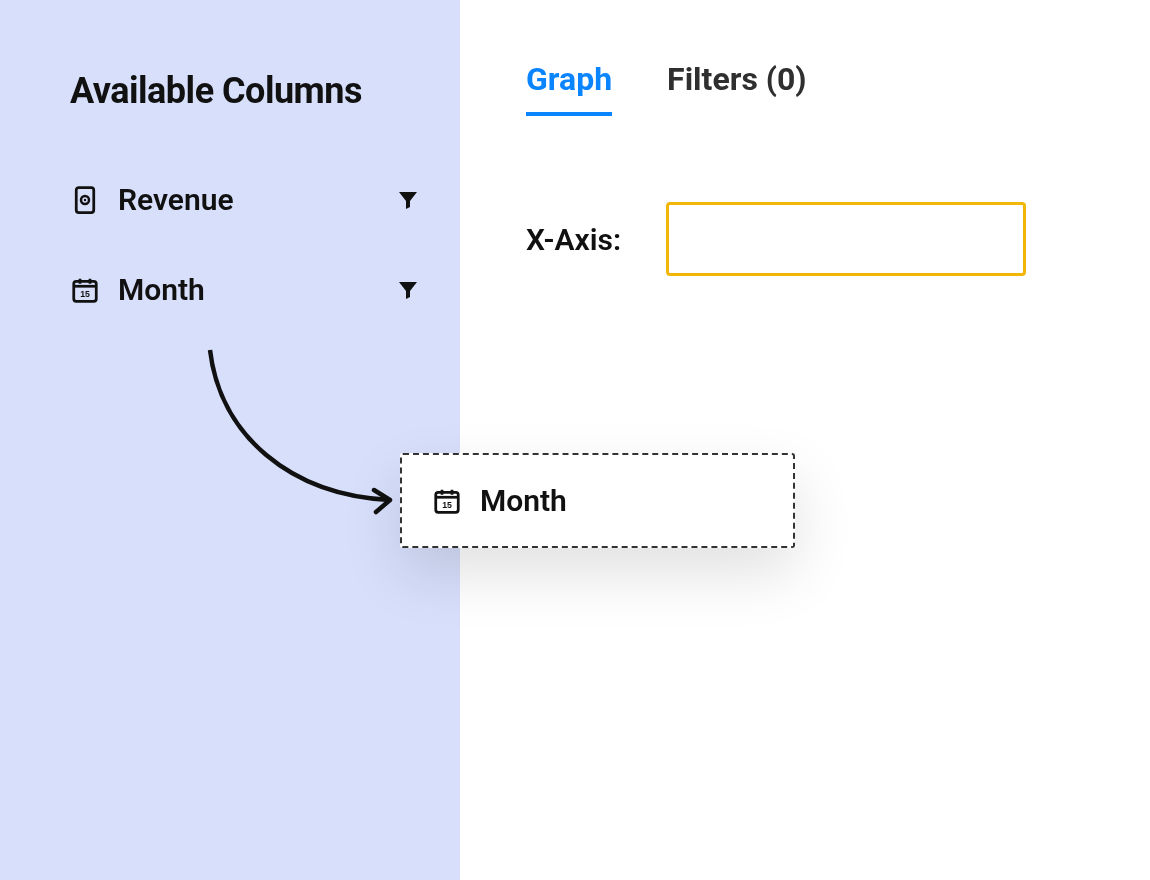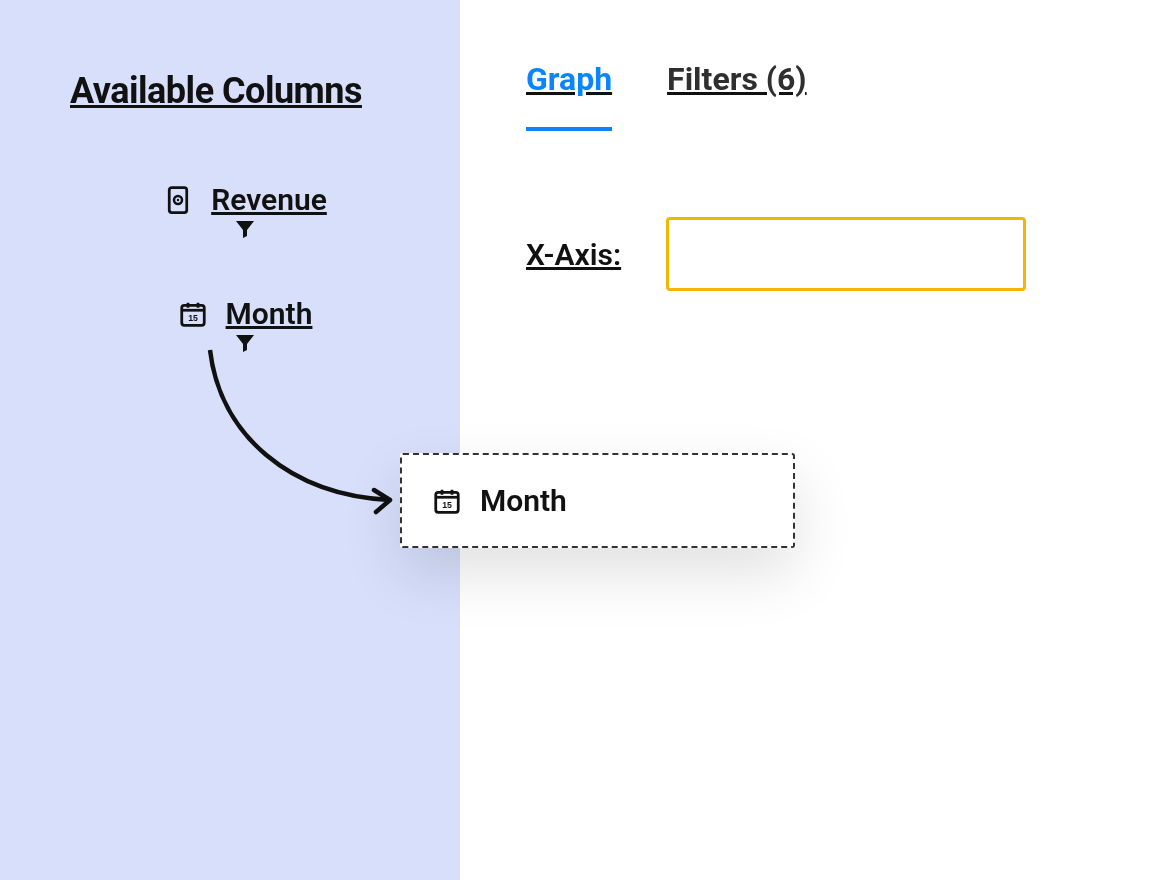--- a/index.html
+++ b/index.html
@@ -7,42 +7,40 @@
     margin: 0; padding: 0;
     width: 1150px; height: 880px;
     font-family: -apple-system, BlinkMacSystemFont, "Segoe UI", Roboto, Helvetica, Arial, sans-serif;
     background: #ffffff;
     color: #111;
   }
   .app {
     position: relative;
     width: 1150px; height: 880px;
     display: flex;
-    text-decoration: underline;
   }
   
   .sidebar {
     width: 460px;
     flex: 0 0 460px;
     height: 100%;
     background: #d7dffb;
     padding: 70px 40px 0 70px;
   }
   .sidebar-title {
     font-size: 36px;
     font-weight: 700;
     letter-spacing: -0.5px;
     margin-bottom: 70px;
   }
   .col-item {
     display: flex;
     align-items: center;
     justify-content: space-between;
     margin-bottom: 55px;
-    flex-direction: column;
   }
   .col-left {
     display: flex;
     align-items: center;
     gap: 18px;
   }
   .col-label {
     font-size: 30px;
     font-weight: 600;
   }
@@ -66,21 +64,21 @@
     display: flex;
     gap: 55px;
     align-items: flex-end;
     margin-bottom: 90px;
     padding-left: 26px;
   }
   .tab {
     font-size: 32px;
     font-weight: 700;
     color: #2f2f2f;
-    padding-bottom: 29px;
+    padding-bottom: 14px;
     cursor: pointer;
   }
   .tab.active {
     color: #0a84ff;
     border-bottom: 4px solid #0a84ff;
     margin-bottom: -4px;
   }
 
   .axis-row {
     display: flex;
@@ -182,21 +180,21 @@
             <path d="M3 4h18l-7 9v6l-4 2v-8L3 4z" fill="#111"></path>
           </svg>
       </span>
     </div>
   </aside>
 
   <main class="main">
 
     <div class="tabs">
       <div class="tab active">Graph</div>
-      <div class="tab">Filters (6)</div>
+      <div class="tab">Filters (0)</div>
     </div>
 
     <div class="axis-row">
       <div class="axis-label">X-Axis:</div>
       <div class="dropzone x"></div>
     </div>
 
 
   </main>
 

